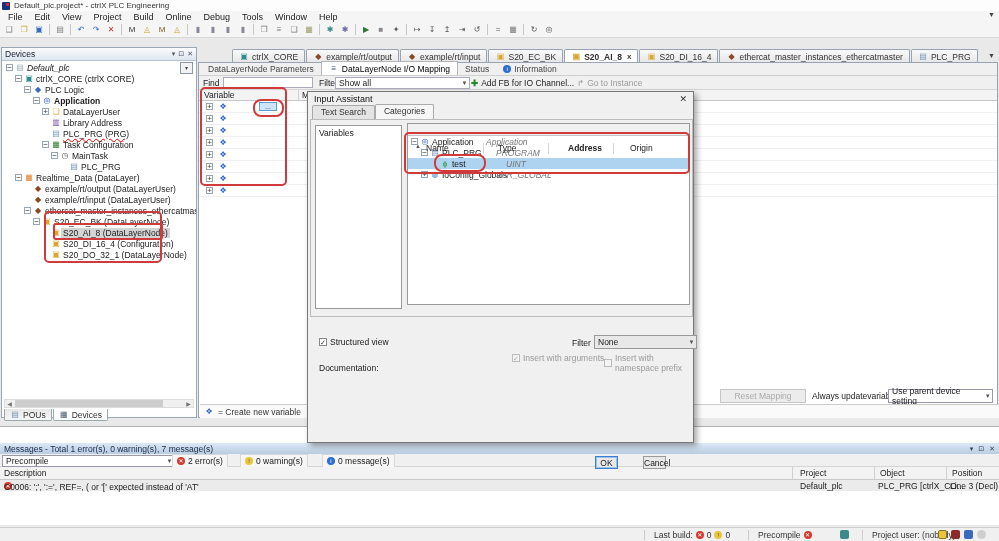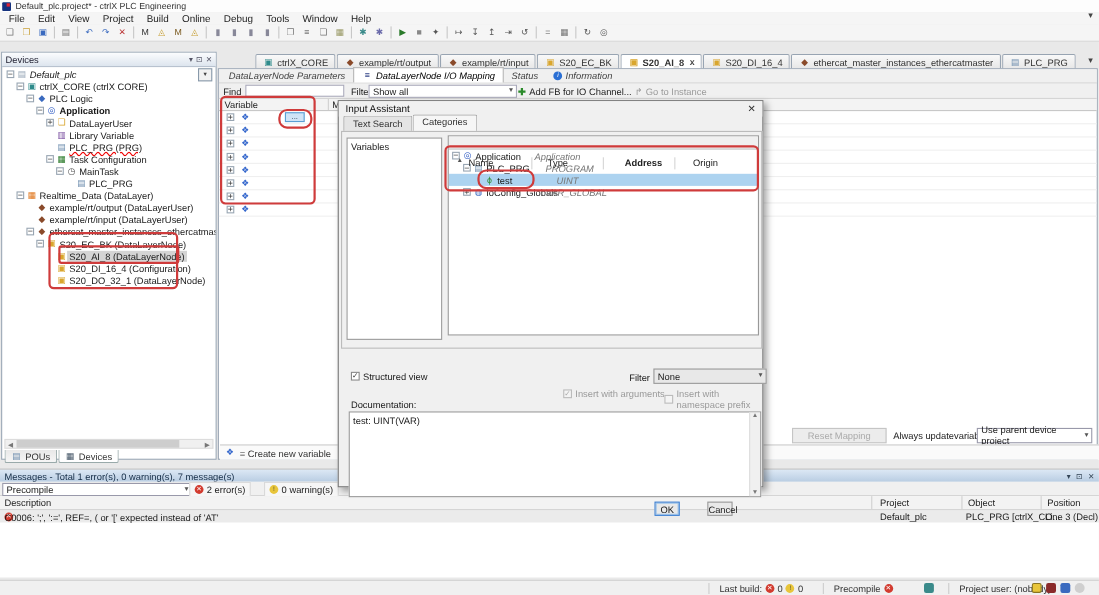--- a/index.html
+++ b/index.html
@@ -43,21 +43,21 @@
   .dtab.active{background:#fff;}
   
   #editor{left:198px;top:47px;width:801px;height:371px;}
   #doc-tabs{position:absolute;left:0px;top:2px;height:13px;display:flex;gap:1px;padding-left:34px;width:760px;}
   .tab{display:flex;align-items:center;gap:3px;padding:0 6px;height:13px;border:1px solid #98a4b2;border-bottom:none;border-radius:2px 2px 0 0;background:linear-gradient(#f9f9f9,#e6e6e6);font-size:8.5px;color:#333;white-space:nowrap;}
   .tab.active{background:#fff;font-weight:bold;}
   .tab .close{color:#444;font-size:8px;margin-left:2px;}
   #tab-overflow{position:absolute;right:4px;top:5px;color:#444;font-size:7px;}
   #editor-body{position:absolute;left:0;top:15px;width:800px;height:356px;background:#fff;border:1px solid #98a4b2;box-sizing:border-box;}
   #view-tabs{height:12px;background:#f0f0f0;border-bottom:1px solid #cfcfcf;display:flex;align-items:flex-end;padding-left:2px;}
-  .vtab{display:flex;align-items:center;gap:3px;padding:1px 7px;font-size:8.5px;color:#444;height:11px;white-space:nowrap;font-style:italic;}
+  .vtab{display:flex;align-items:center;gap:3px;padding:1px 7px;font-size:8.5px;color:#444;height:11px;white-space:nowrap;}
   .vtab.active{background:#fff;border:1px solid #b5b5b5;border-bottom:none;color:#000;}
   #find-row{height:13px;background:#f0f0f0;border-bottom:1px solid #d5d5d5;display:flex;align-items:center;font-size:8.5px;position:relative;}
   #find-label{margin-left:4px;}
   #find-input{position:absolute;left:24px;top:1px;width:88px;height:9px;background:#fff;border:1px solid #aab;}
   #filter-label{position:absolute;left:120px;}
   #filter-select{position:absolute;left:136px;top:1px;width:130px;height:10px;background:#fff;border:1px solid #aab;display:flex;align-items:center;padding-left:3px;}
   #filter-select .dd{margin-left:auto;width:9px;color:#555;font-size:6px;text-align:center;}
   #addfb-btn{position:absolute;left:272px;display:flex;align-items:center;gap:3px;color:#222;}
   #addfb-btn .plus{color:#2a8a2a;font-weight:bold;}
   #goto-btn{position:absolute;left:378px;display:flex;align-items:center;gap:3px;color:#9a9a9a;}
@@ -108,21 +108,21 @@
   #dlg-insert-ns{position:absolute;left:293px;top:233px;display:flex;gap:3px;align-items:center;color:#9a9a9a;font-size:8.5px;}
   #dlg-doc-label{position:absolute;left:8px;top:243px;font-size:8.5px;}
   #dlg-doc{position:absolute;left:6px;top:254px;width:375px;height:78px;background:#fff;border:1px solid #999;font-size:8.5px;box-sizing:border-box;}
   #dlg-doc-text{position:absolute;left:3px;top:2px;}
   #dlg-doc-scroll{position:absolute;right:0;top:0;width:9px;height:100%;background:#f0f0f0;border-left:1px solid #ddd;font-size:6px;color:#777;display:flex;flex-direction:column;justify-content:space-between;align-items:center;}
   .dlg-btn{position:absolute;top:336px;width:23px;height:13px;background:#e9e9e9;border:1px solid #999;text-align:center;line-height:12px;font-size:8.5px;box-sizing:border-box;}
   #ok-btn{left:284px;border:1px solid #3a7fd4;box-shadow:0 0 0 1px #9cc3ea inset;}
   #cancel-btn{left:332px;}
   
   #messages{left:0;top:426px;width:999px;height:98px;background:#fff;border-top:1px solid #b0b0b0;}
-  #msg-header{height:11px;background:linear-gradient(#dce8f5,#b9cde2);display:flex;align-items:center;padding:0 4px;font-size:8.5px;color:#122a44;}
+  #msg-header{height:11px;background:linear-gradient(#dce8f5,#b9cde2);display:flex;align-items:center;padding:0 4px;font-size:8.5px;color:#122a44;margin-top:16px;}
   #msg-header .hbtns{margin-left:auto;display:flex;gap:5px;color:#345;font-size:7px;}
   #msg-toolbar{height:12px;background:#f0f0f0;border-bottom:1px solid #d5d5d5;position:relative;font-size:8.5px;}
   #msg-combo{position:absolute;left:2px;top:1px;width:168px;height:10px;background:#fff;border:1px solid #99a;display:flex;align-items:center;padding-left:3px;}
   #msg-combo .dd{margin-left:auto;width:9px;color:#555;font-size:6px;text-align:center;}
   .msg-count{position:absolute;top:0;display:flex;align-items:center;gap:3px;height:12px;padding:0 4px;border:1px solid #d9d9d9;background:#f6f6f6;}
   .dot{width:8px;height:8px;border-radius:50%;color:#fff;font-size:6px;line-height:8px;text-align:center;flex:none;}
   .dot.red{background:#d23b2f;}
   .dot.yellow{background:#e8c53a;color:#553;}
   .dot.blue{background:#2a6fd4;}
   #msg-colheader{height:12px;background:#f3f3f3;border-bottom:1px solid #c8c8c8;position:relative;font-size:8.5px;color:#222;}
@@ -304,21 +304,21 @@
           <span class="tlabel bold">Application</span>
         </div>
         <div class="trow" style="padding-left: 40px;">
           <span class="expander">+</span>
           <span class="icon" style="color: rgb(217, 166, 46);">❏</span>
           <span class="tlabel">DataLayerUser</span>
         </div>
         <div class="trow" style="padding-left: 40px;">
           <span class="exp-spacer"></span>
           <span class="icon" style="color: rgb(122, 79, 160);">▥</span>
-          <span class="tlabel">Library Variable</span>
+          <span class="tlabel">Library Address</span>
         </div>
         <div class="trow" style="padding-left: 40px;">
           <span class="exp-spacer"></span>
           <span class="icon" style="color: rgb(112, 144, 176);">▤</span>
           <span class="tlabel err-underline">PLC_PRG (PRG)</span>
         </div>
         <div class="trow" style="padding-left: 40px;">
           <span class="expander">−</span>
           <span class="icon" style="color: rgb(42, 122, 42);">▦</span>
           <span class="tlabel">Task Configuration</span>
@@ -499,21 +499,21 @@
           </div>
           <div class="vrow">
             <span class="expander">+</span>
             <span class="icon" style="color: rgb(51, 102, 204); margin-left: 3px;">❖</span>
           </div>
         </div>
       <div id="mapping-bottom">
         <span id="reset-btn">Reset Mapping</span>
         <span id="always-label">Always updatevariables</span>
         <span id="always-select">
-          <span>Use parent device project</span>
+          <span>Use parent device setting</span>
           <span class="dd">▼</span>
         </span>
       </div>
       <div id="legend-row">
         <span class="icon" style="color:#3366cc;">❖</span>
         <span>= Create new variable</span>
         <span class="icon" style="color:#b06a2a;margin-left:46px;">❖</span>
       </div>
     </div>
   </div>
@@ -603,27 +603,20 @@
       </span>
       <span id="dlg-insert-args">
         <span class="cb checked disabled"></span>
         <span>Insert with arguments</span>
       </span>
       <span id="dlg-insert-ns">
         <span class="cb disabled"></span>
         <span>Insert with namespace prefix</span>
       </span>
       <span id="dlg-doc-label">Documentation:</span>
-      <div id="dlg-doc">
-        <span id="dlg-doc-text">test: UINT(VAR)</span>
-        <span id="dlg-doc-scroll">
-            <span>▲</span>
-            <span>▼</span>
-          </span>
-      </div>
       <span class="dlg-btn" id="ok-btn">OK</span>
       <span class="dlg-btn" id="cancel-btn">Cancel</span>
     </div>
   </div>
 
   <div id="messages" class="abs">
     <div id="msg-header">
       <span>Messages - Total 1 error(s), 0 warning(s), 7 message(s)</span>
       <span class="hbtns">
         <span>▾</span>

